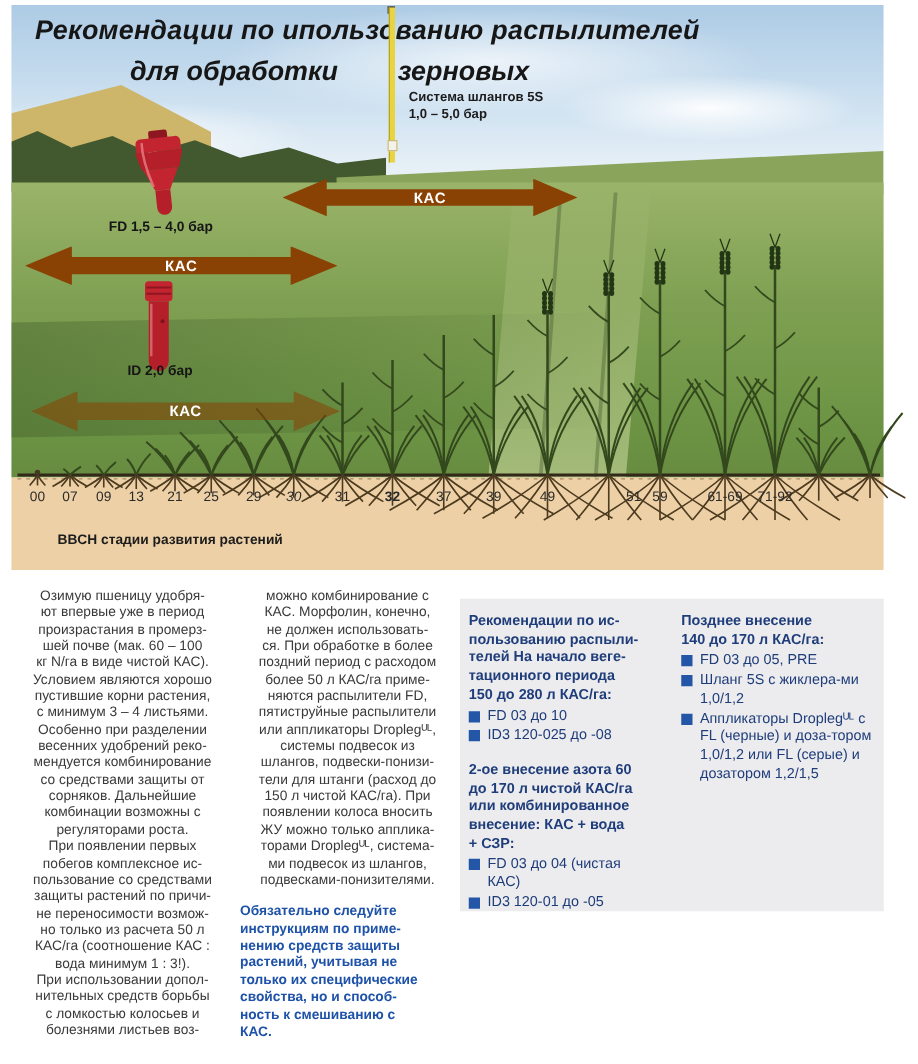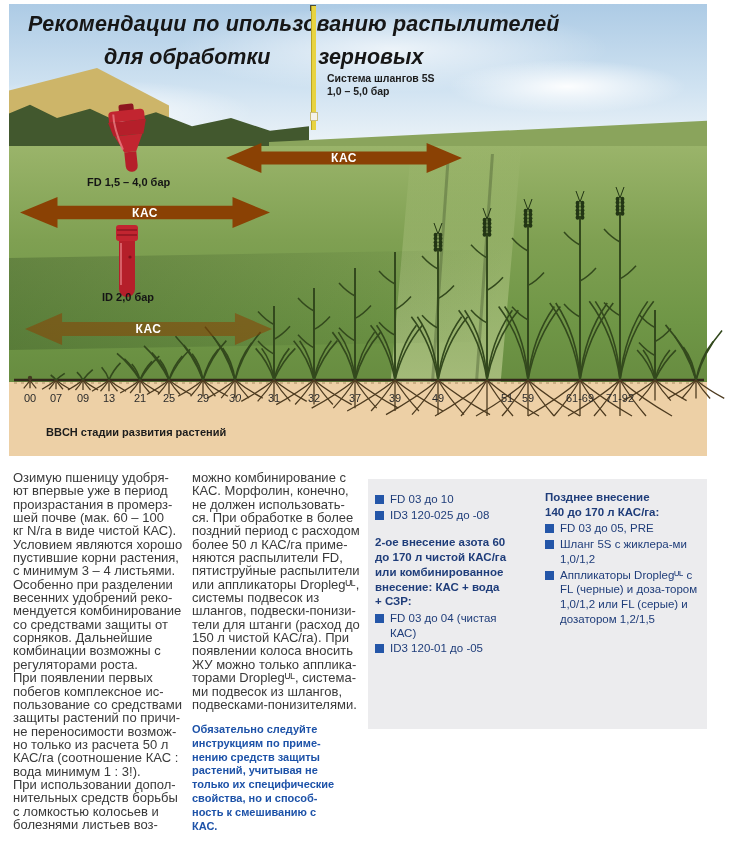--- a/index.html
+++ b/index.html
@@ -49,21 +49,21 @@
   .kas-arrow{position:absolute;display:flex;align-items:center;justify-content:center;
     clip-path:polygon(0 50%,15% 0,15% 28%,85% 28%,85% 0,100% 50%,85% 100%,85% 72%,15% 72%,15% 100%);}
   .kas-arrow span{color:#fff;font-weight:bold;font-size:12px;letter-spacing:.5px;}
   .arrow1{left:226px;top:143px;width:236px;height:30px;background:#8a4104;}
   .arrow2{left:20px;top:197px;width:250px;height:31px;background:#8a4104;}
   .arrow3{left:25px;top:313px;width:247px;height:32px;background:rgba(138,65,4,.55);}
   
   .bbch-num{position:absolute;top:392px;transform:translateX(-50%);font-size:11px;color:#2b2b2b;}
   .bbch-caption{position:absolute;left:46px;top:426px;font-size:11px;font-weight:bold;color:#1c1c1c;}
   
-  .body-col{position:absolute;top:471px;font-size:13px;line-height:13.35px;color:#3a3a3a;white-space:pre-line;}
+  .body-col{position:absolute;top:471px;font-size:11px;line-height:13.35px;color:#3a3a3a;white-space:pre-line;text-align:center;}
   .col1{left:13px;width:170px;}
   .col2{left:192px;width:172px;}
   .col2-highlight{position:absolute;left:192px;top:723px;width:172px;font-size:11px;line-height:13.8px;
     font-weight:bold;color:#1d52a8;white-space:pre-line;}
   
   .panel{position:absolute;left:368px;top:479px;width:339px;height:250px;background:#ececee;}
   .panel-col{position:absolute;top:11px;font-size:11.5px;line-height:14.7px;color:#1f3d7a;}
   .panel-col-a{left:7px;width:136px;}
   .panel-col-b{left:177px;width:157px;}
   .panel-header{font-weight:bold;white-space:pre-line;}
@@ -405,21 +405,21 @@
   <div>
       <span class="bbch-num" style="left: 30px;">00</span>
       <span class="bbch-num" style="left: 56px; text-align: center;">07</span>
       <span class="bbch-num" style="left: 83px;">09</span>
       <span class="bbch-num" style="left: 109px;">13</span>
       <span class="bbch-num" style="left: 140px;">21</span>
       <span class="bbch-num" style="left: 169px;">25</span>
       <span class="bbch-num" style="left: 203px;">29</span>
       <span class="bbch-num" style="left: 235px; font-style: italic;">30</span>
       <span class="bbch-num" style="left: 274px;">31</span>
-      <span class="bbch-num" style="left: 314px;">32</span>
+      <span class="bbch-num" style="left: 314px; font-weight: bold;">32</span>
       <span class="bbch-num" style="left: 355px;">37</span>
       <span class="bbch-num" style="left: 395px;">39</span>
       <span class="bbch-num" style="left: 438px;">49</span>
       <span class="bbch-num" style="left: 487px; padding-left: 40px;">51</span>
       <span class="bbch-num" style="left: 528px;">59</span>
       <span class="bbch-num" style="left: 580px;">61-69</span>
       <span class="bbch-num" style="left: 620px;">71-92</span>
     </div>
   <div class="bbch-caption">BBCH стадии развития растений</div>
 
@@ -472,20 +472,25 @@
 инструкциям по приме-
 нению средств защиты
 растений, учитывая не
 только их специфические
 свойства, но и способ-
 ность к смешиванию с
 КАС.</div>
 
   <div class="panel">
     <div class="panel-col panel-col-a">
+      <div class="panel-header">Рекомендации по ис-
+пользованию распыли-
+телей На начало веге-
+тационного периода
+150 до 280 л КАС/га:</div>
       <ul class="panel-list">
         <li>
           <span class="sq"></span>
           <span class="li-text">FD 03 до 10</span>
         </li>
         <li>
           <span class="sq"></span>
           <span class="li-text">ID3 120-025 до -08</span>
         </li>
       </ul>

